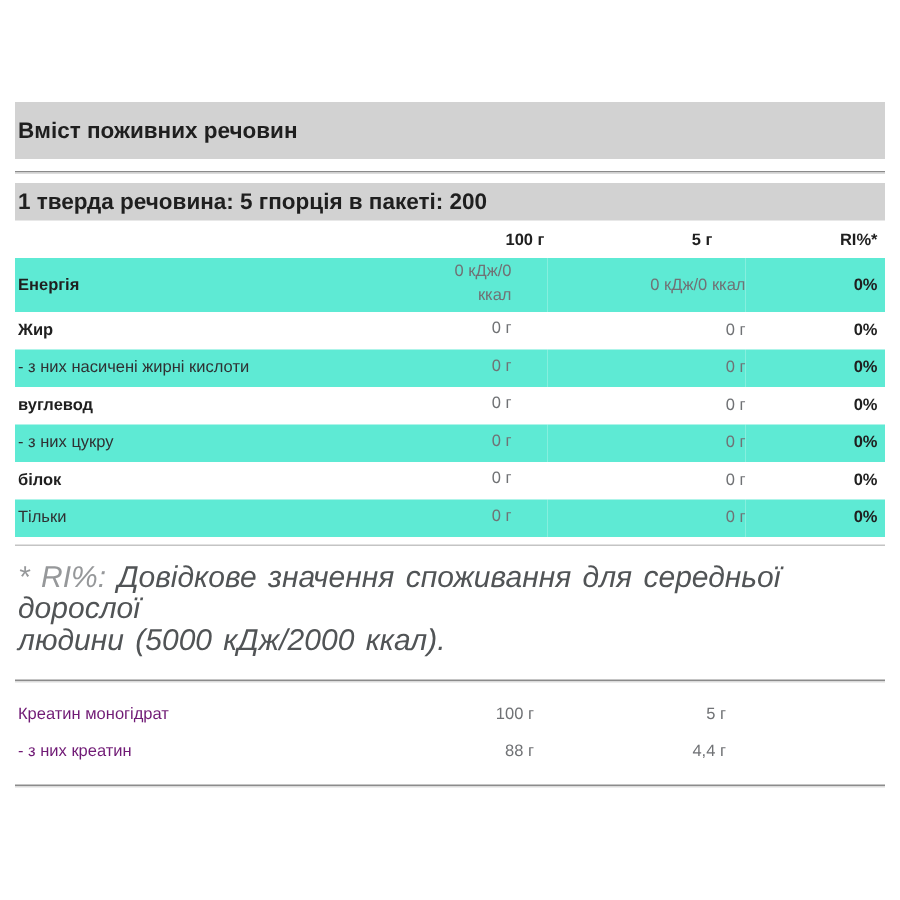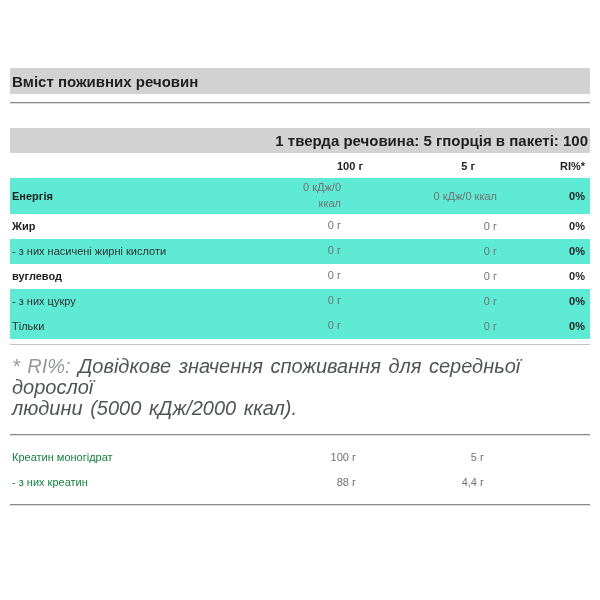--- a/index.html
+++ b/index.html
@@ -8,27 +8,27 @@
     background: #ffffff;
     font-family: "Liberation Sans", sans-serif;
     color: #2b2d2f;
     -webkit-font-smoothing: antialiased;
   }
   .page { position: relative; width: 600px; height: 600px; overflow: hidden; }
   .content { position: absolute; top: 68px; left: 10px; width: 580px; }
 
   .graybar {
     background: #d2d2d2;
-    height: 26px;
+    height: 38px;
     display: flex; align-items: center;
     font-size: 15px; font-weight: bold; color: #1f1f1f;
     padding: 0 2px; box-sizing: border-box;
   }
   .title-bar { margin-bottom: 8px; }
-  .serving-bar { height: 25px; justify-content: flex-end; margin-top: 24px; }
+  .serving-bar { height: 25px; justify-content: flex-start; margin-top: 6px; }
 
   .rule {
     border: none; height: 0; margin: 0;
     border-top: 1px solid #8b8b8b;
     border-bottom: 1px solid #dcdcdc;
   }
   .thin-rule { height: 1px; background: #c4c4c4; margin-top: 5px; }
 
   table { border-collapse: collapse; table-layout: fixed; width: 580px; }
   td, th { padding: 2px 0; font-size: 11px; vertical-align: middle; box-sizing: border-box; }
@@ -60,40 +60,40 @@
 
   
   .totals { margin-top: 9px; }
   .totals col.c1 { width: 270px; }
   .totals col.c2 { width: 78px; }
   .totals col.c3 { width: 128px; }
   .totals col.c4 { width: 104px; }
   .totals tr { height: 25px; }
   .totals tr.head { background: #d2d2d2; }
   .totals tr.head td { font-weight: bold; color: #1f1f1f; }
-  .totals td.label { text-align: left; padding-left: 2px; color: #15803d; }
+  .totals td.label { text-align: left; padding-left: 2px; color: #701a75; }
   .totals td.n { text-align: right; padding-right: 2px; color: #707275; }
   .totals tr.head td.n { color: #1f1f1f; }
   .totals-bottom-gap { height: 9px; }
 </style>
 </head>
 <body>
 
 <div class="page">
   <div class="content">
 
     <div class="graybar title-bar">
       <span>Вміст поживних речовин</span>
     </div>
 
     <hr class="rule">
 
     <div class="graybar serving-bar">
       <span>1 тверда речовина: 5 г</span>
-      <span>порція в пакеті: 100</span>
+      <span>порція в пакеті: 200</span>
     </div>
 
     <table class="nutri">
       <colgroup>
           <col class="c1">
           <col class="c2">
           <col class="c3">
           <col class="c4">
         </colgroup>
       <tbody>
@@ -122,20 +122,26 @@
         <td class="v4">0%</td>
       </tr>
       <tr class="bold-label">
         <td class="label">вуглевод</td>
         <td class="v2">0 г</td>
         <td class="v3">0 г</td>
         <td class="v4">0%</td>
       </tr>
       <tr class="striped">
         <td class="label">- з них цукру</td>
+        <td class="v2">0 г</td>
+        <td class="v3">0 г</td>
+        <td class="v4">0%</td>
+      </tr>
+      <tr class="bold-label">
+        <td class="label">білок</td>
         <td class="v2">0 г</td>
         <td class="v3">0 г</td>
         <td class="v4">0%</td>
       </tr>
       <tr class="striped">
         <td class="label">Тільки</td>
         <td class="v2">0 г</td>
         <td class="v3">0 г</td>
         <td class="v4">0%</td>
       </tr>

